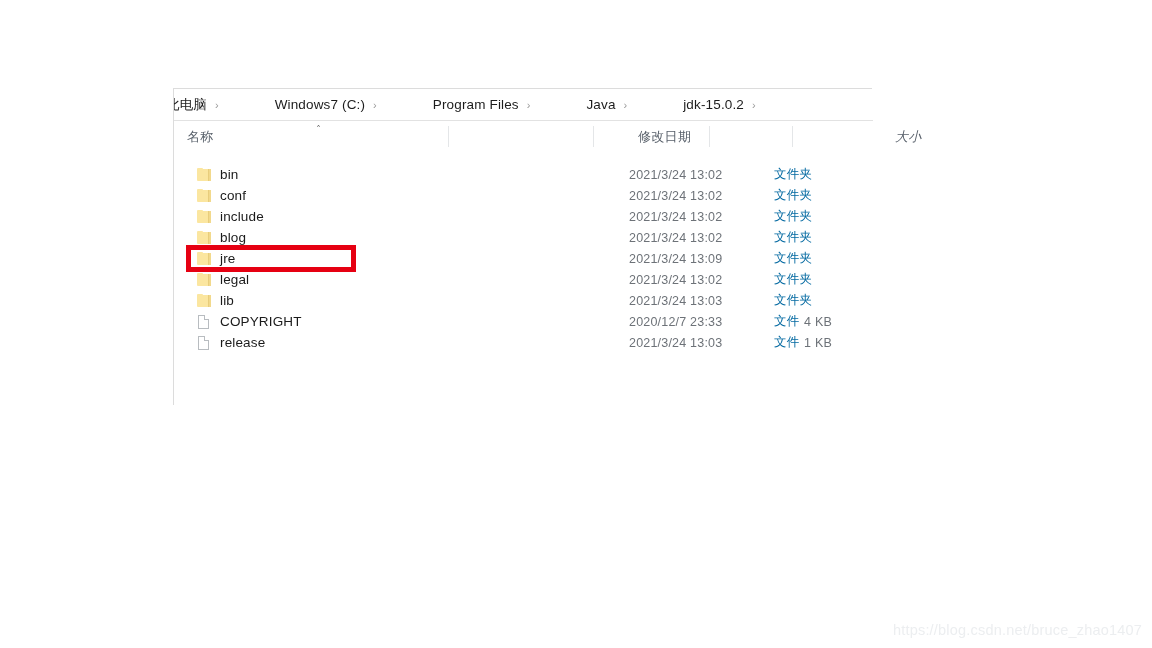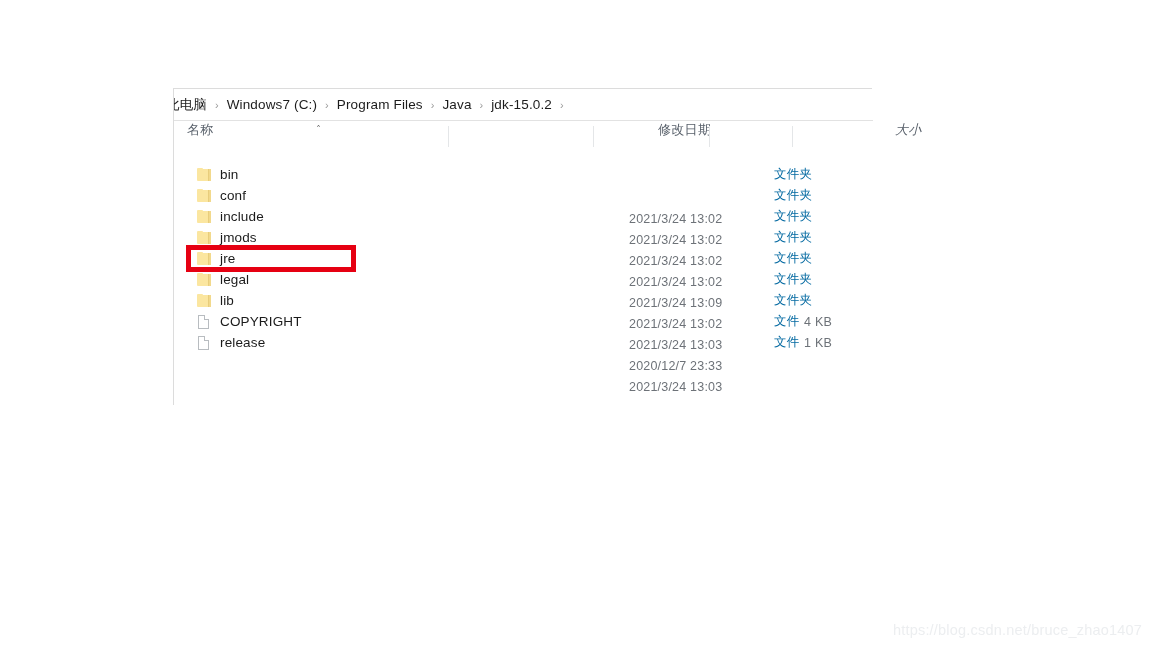--- a/index.html
+++ b/index.html
@@ -41,20 +41,21 @@
     align-items: center;
     overflow: hidden;
     white-space: nowrap;
     padding-left: 0;
   }
   .crumb {
     font-size: 13.5px;
     color: #1c1c1c;
     letter-spacing: 0.15px;
     padding: 0 1px;
+    margin-left: 48px;
   }
   .crumb.clipped {
     margin-left: -9px;
   }
   .crumb-sep {
     color: #9a9a9a;
     font-size: 11px;
     padding: 0 7px;
     position: relative;
     top: 0px;
@@ -67,21 +68,21 @@
     top: 32px;
     width: 698px;
     height: 31px;
     box-sizing: border-box;
   }
   .col-head {
     position: absolute;
     top: 0;
     height: 31px;
     display: flex;
-    align-items: flex-start;
+    align-items: center;
     font-size: 13px;
     color: #59616b;
     letter-spacing: 0.3px;
   }
   .col-head .label { padding-left: 13px; }
   .col-divider {
     position: absolute;
     top: 5px;
     width: 1px;
     height: 21px;
@@ -126,21 +127,20 @@
   .cell-date {
     position: absolute;
     left: 455px;
     top: 0;
     height: 21px;
     display: flex;
     align-items: center;
     font-size: 12.5px;
     color: #6d7278;
     letter-spacing: 0.2px;
-    margin-top: 44px;
   }
   .cell-type {
     position: absolute;
     left: 600px;
     top: 0;
     height: 21px;
     display: flex;
     align-items: center;
     font-size: 12.5px;
     color: #0369a1;
@@ -275,21 +275,21 @@
       <span class="crumb-sep">›</span>
       <span class="crumb">jdk-15.0.2</span>
       <span class="crumb-sep">›</span>
     </div>
 
   <div id="col-header">
     <div id="sort-caret">˄</div>
   <div class="col-head" style="left: 0px; width: 447px;">
         <span class="label">名称</span>
       </div>
-      <div class="col-head" style="left: 471px; width: 145px;">
+      <div class="col-head" style="left: 451px; width: 145px;">
         <span class="label">修改日期</span>
       </div>
       <div class="col-head" style="left: 708px; width: 83px; font-style: italic;">
         <span class="label">大小</span>
       </div>
       <div class="col-divider" style="left: 274px;"></div>
       <div class="col-divider" style="left: 419px;"></div>
       <div class="col-divider" style="left: 535px;"></div>
       <div class="col-divider" style="left: 618px;"></div>
     </div>
@@ -323,21 +323,21 @@
           <span>include</span>
         </div>
         <div class="cell-date">2021/3/24 13:02</div>
         <div class="cell-type">文件夹</div>
       </div>
       <div class="row">
         <div class="cell-name">
           <span class="icon-wrap">
             <span class="folder-icon"></span>
           </span>
-          <span>jmods</span>
+          <span>blog</span>
         </div>
         <div class="cell-date">2021/3/24 13:02</div>
         <div class="cell-type">文件夹</div>
       </div>
       <div class="row">
         <div class="cell-name">
           <span class="icon-wrap">
             <span class="folder-icon"></span>
           </span>
           <span>jre</span>

